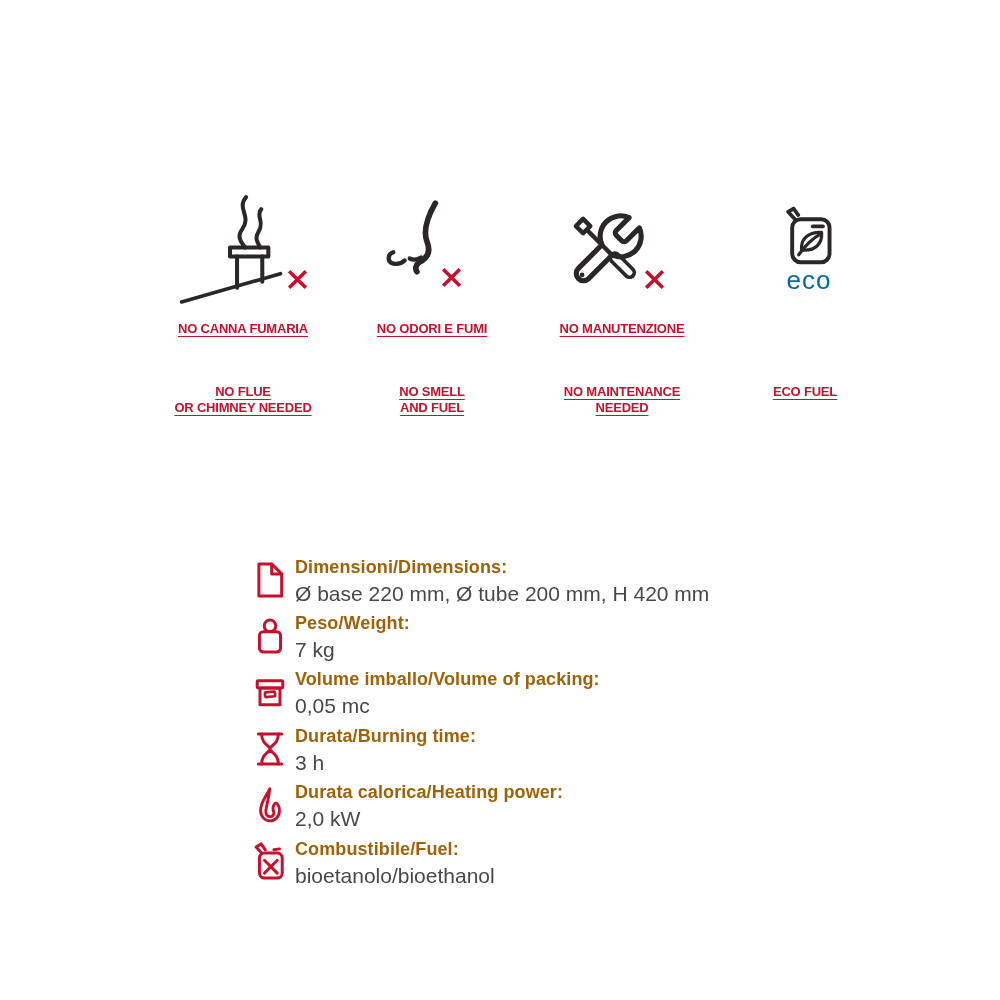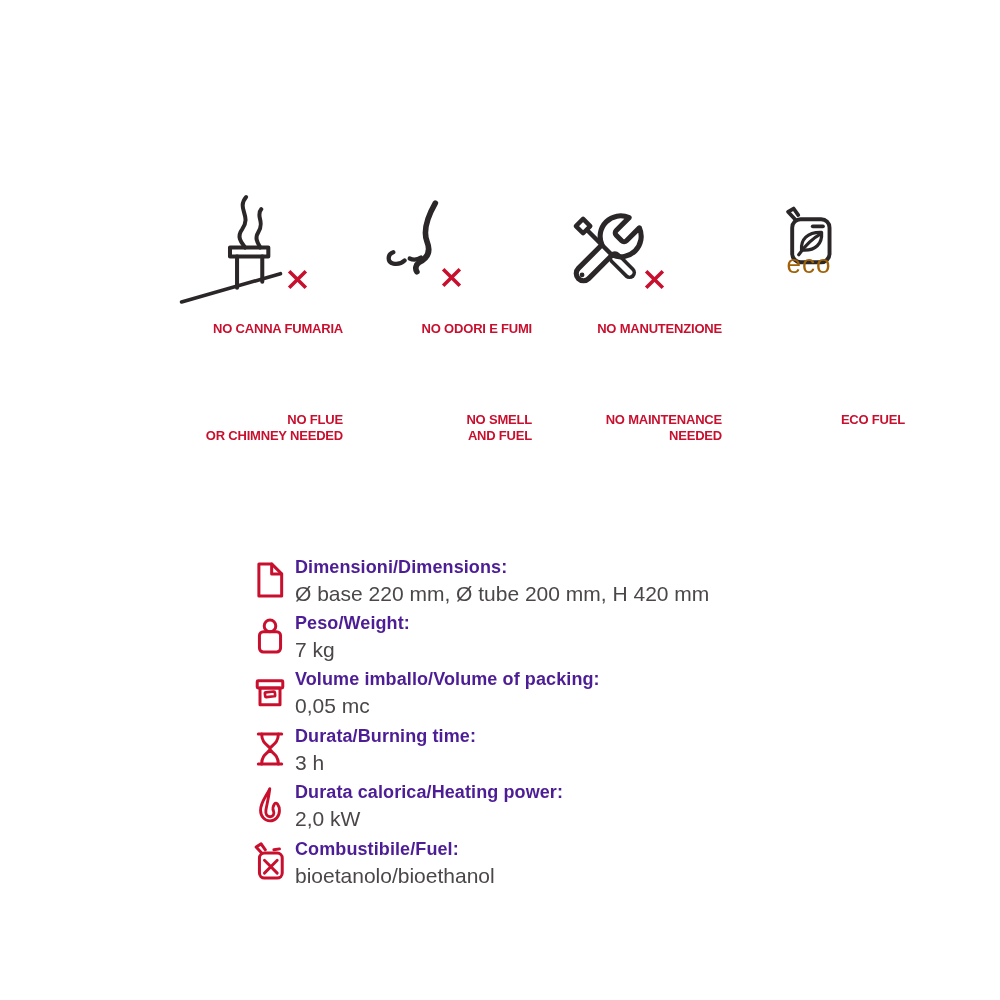--- a/index.html
+++ b/index.html
@@ -25,44 +25,44 @@
   .f2 .main-icon{left:39px;top:14px;width:82px;height:82px;}
   .f3 .main-icon{left:34px;top:24px;width:82px;height:82px;}
   .f4 .main-icon{left:66px;top:21px;width:56px;height:62px;}
 
   .xmark{position:absolute;width:25px;height:25px;}
   .f1 .xmark{left:132px;top:82px;}
   .f2 .xmark{left:97px;top:80px;}
   .f3 .xmark{left:110px;top:82px;}
 
   .eco-caption{
-    position:absolute;left:0;top:66px;width:188px;text-align:center;
-    font-size:26px;line-height:26px;font-weight:400;color:#a16207;letter-spacing:1px;
+    position:absolute;left:0;top:82px;width:188px;text-align:center;
+    font-size:26px;line-height:26px;font-weight:400;color:#0369a1;letter-spacing:1px;
   }
 
   .label-it{position:absolute;top:136px;left:-10px;width:200px;text-align:center;}
-  .label-en{position:absolute;top:199px;left:-10px;width:200px;text-align:center;margin-top:28px;}
+  .label-en{position:absolute;top:199px;left:-10px;width:200px;text-align:center;}
   .label-line{
     display:block;
     color:#c8102e;
     font-size:13px;line-height:16px;font-weight:700;letter-spacing:-0.2px;
+    text-decoration:underline;
     text-decoration-thickness:1.3px;
     text-underline-offset:3px;
-    text-align:right;
   }
   .label-line:empty{display:none;}
 
   
   .specs{position:absolute;left:250px;top:552px;width:520px;}
   .spec-row{display:flex;align-items:center;height:56.4px;}
   .spec-icon-wrap{flex:0 0 45px;display:flex;align-items:center;justify-content:flex-start;}
   .spec-icon-wrap svg{display:block;}
   .spec-text{flex:1;}
   .spec-label{
-    font-size:18px;line-height:26px;font-weight:700;color:#4c1d95;letter-spacing:0.1px;
+    font-size:18px;line-height:26px;font-weight:700;color:#a16207;letter-spacing:0.1px;
   }
   .spec-value{
     font-size:21px;line-height:27px;font-weight:400;color:#4b4748;
   }
 
   
   .ink{stroke:#2b2728;fill:none;stroke-linecap:round;stroke-linejoin:round;}
   .red{stroke:#c8102e;fill:none;stroke-linecap:round;stroke-linejoin:round;}
 </style>
 </head>

